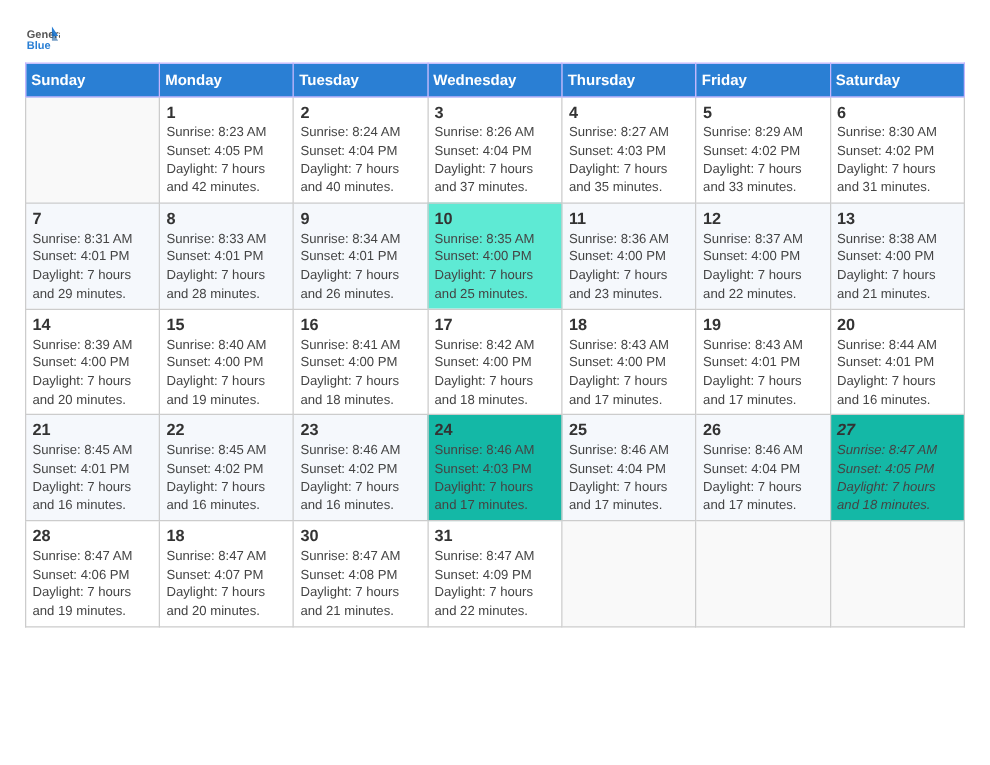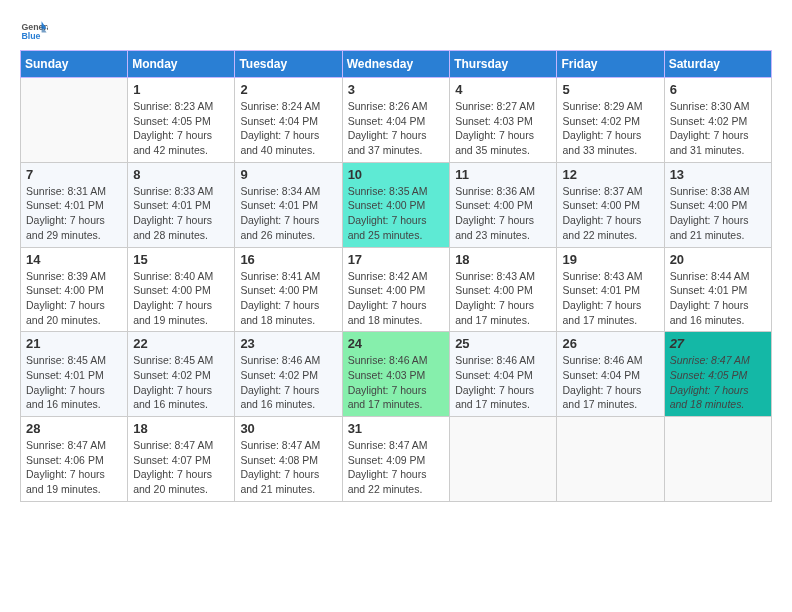--- a/index.html
+++ b/index.html
@@ -181,21 +181,21 @@
           <div class="day-info">Sunrise: 8:45 AM<br>Sunset: 4:01 PM<br>Daylight: 7 hours<br>and 16 minutes.</div>
         </td>
         <td style="background: rgb(245, 248, 252);">
           <span class="day-number">22</span>
           <div class="day-info">Sunrise: 8:45 AM<br>Sunset: 4:02 PM<br>Daylight: 7 hours<br>and 16 minutes.</div>
         </td>
         <td style="background: rgb(245, 248, 252);">
           <span class="day-number">23</span>
           <div class="day-info">Sunrise: 8:46 AM<br>Sunset: 4:02 PM<br>Daylight: 7 hours<br>and 16 minutes.</div>
         </td>
-        <td style="background: #86efac;">
+        <td style="background: #14b8a6;">
           <span class="day-number">24</span>
           <div class="day-info">Sunrise: 8:46 AM<br>Sunset: 4:03 PM<br>Daylight: 7 hours<br>and 17 minutes.</div>
         </td>
         <td style="background: rgb(245, 248, 252); margin-top: 33px;">
           <span class="day-number">25</span>
           <div class="day-info">Sunrise: 8:46 AM<br>Sunset: 4:04 PM<br>Daylight: 7 hours<br>and 17 minutes.</div>
         </td>
         <td style="background: rgb(245, 248, 252); margin-top: 20px;">
           <span class="day-number">26</span>
           <div class="day-info">Sunrise: 8:46 AM<br>Sunset: 4:04 PM<br>Daylight: 7 hours<br>and 17 minutes.</div>

